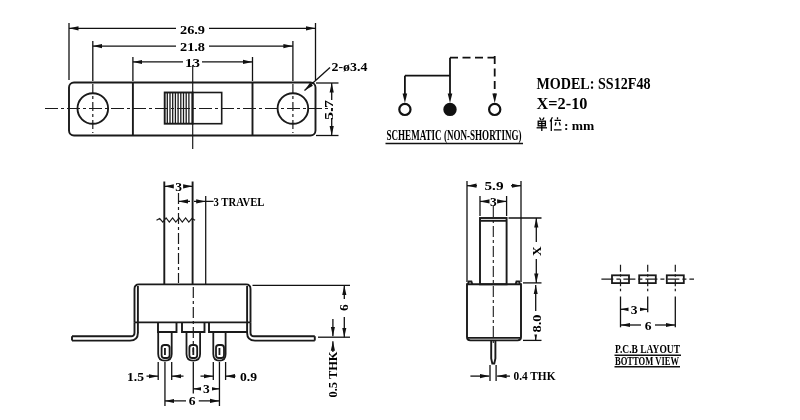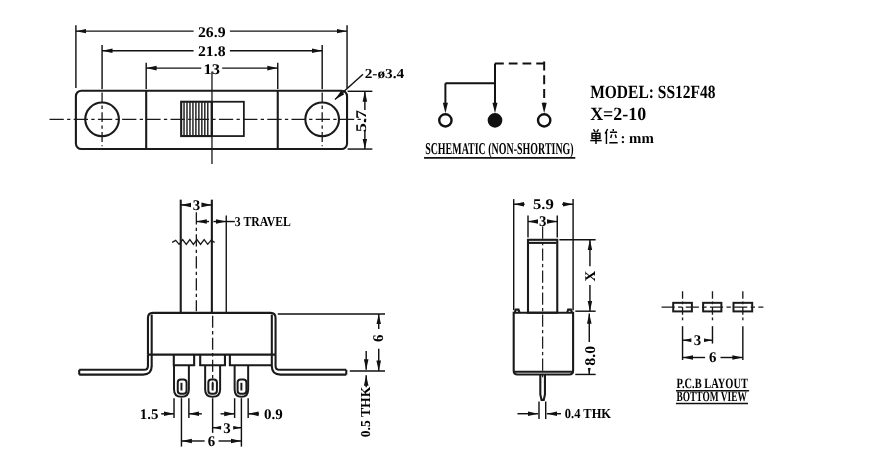--- a/index.html
+++ b/index.html
@@ -1,16 +1,16 @@
 <!DOCTYPE html>
 <html><head>
 <meta charset="utf-8">
 <style>
 html,body{margin:0;padding:0;background:#fff;}
-#wrap{width:800px;height:420px;position:relative;background:#fff;overflow:hidden;}
+#wrap{width:800px;height:420px;position:relative;background:#fff;overflow:hidden;border-radius:17px;}
 text{font-family:"Liberation Serif",serif;font-weight:bold;fill:#000;}
 </style>
 </head>
 <body>
 <div id="wrap">
 <svg width="800" height="420" viewBox="0 0 800 420">
 <defs>
 <marker id="ar" markerWidth="11" markerHeight="6" refX="9.5" refY="3" orient="auto" markerUnits="userSpaceOnUse">
 <path d="M0,0.9 L9.5,3 L0,5.1 z" fill="#111"></path>
 </marker>

